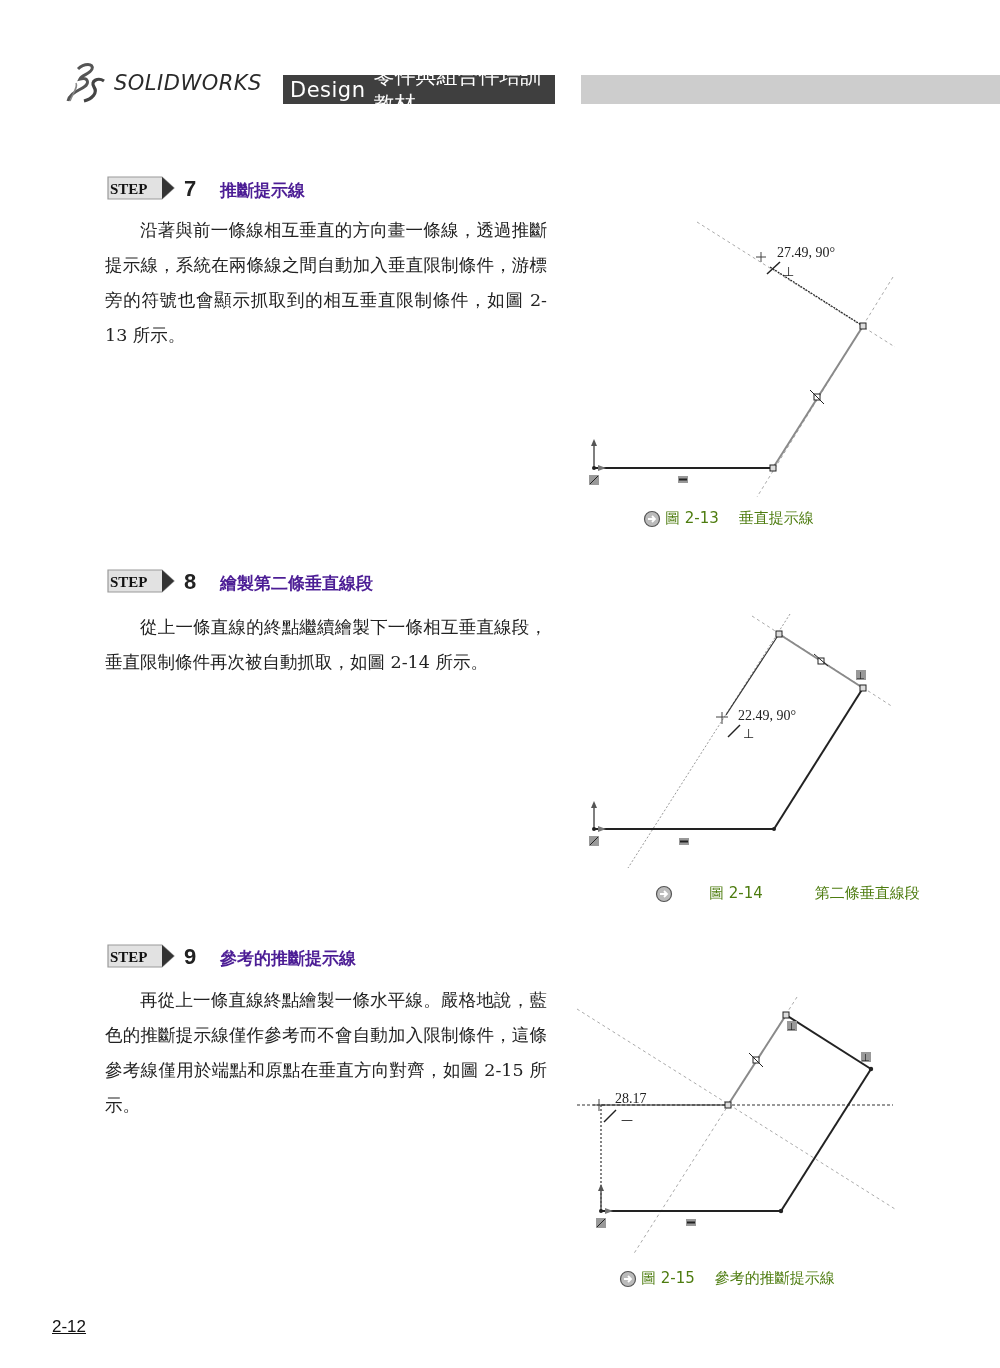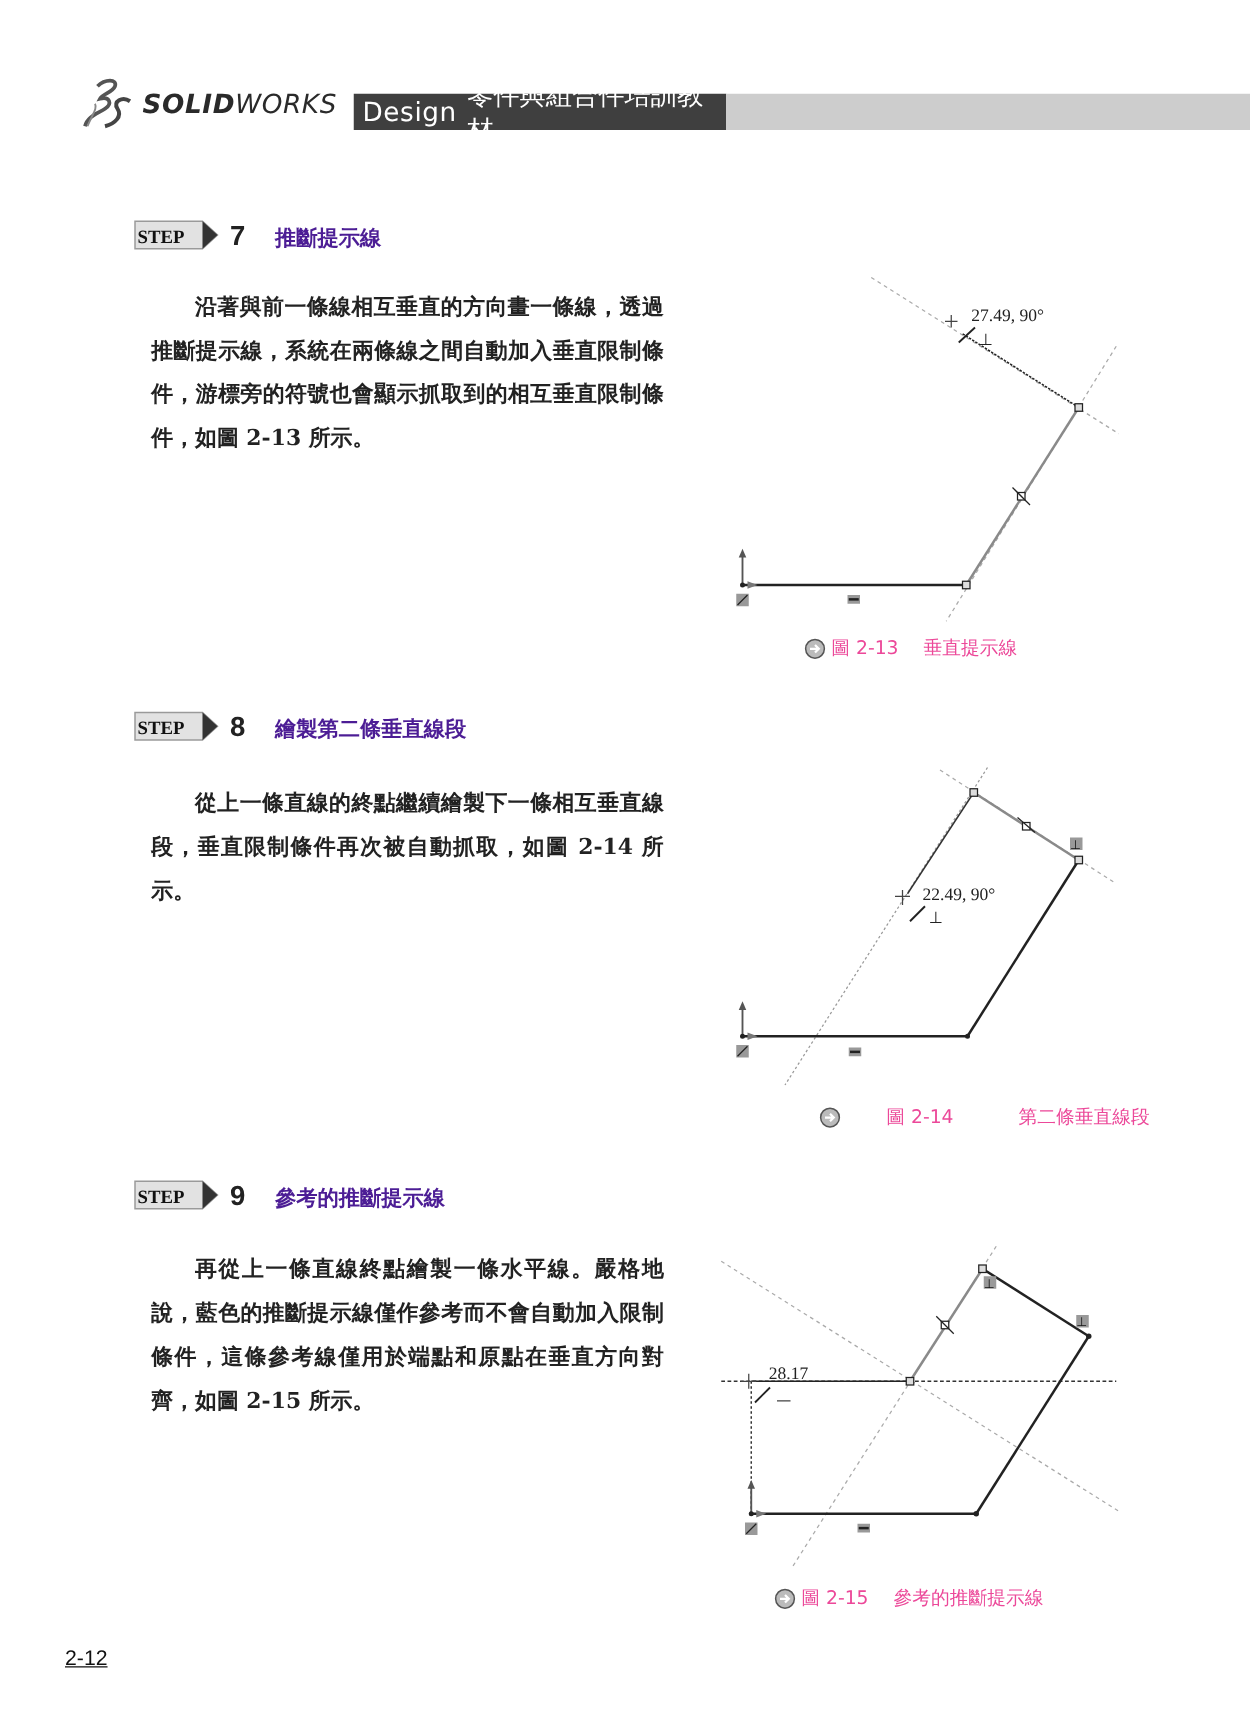--- a/index.html
+++ b/index.html
@@ -4,44 +4,44 @@
 <style>
   html, body { margin: 0; padding: 0; background: #ffffff; }
   body { width: 1000px; height: 1368px; position: relative; overflow: hidden;
          font-family: "DejaVu Sans", sans-serif; color: #1a1a1a; }
 
   
   .header { position: absolute; left: 0; top: 60px; width: 1000px; height: 46px; }
   .logo { position: absolute; left: 64px; top: 0; height: 46px; display: flex; align-items: center; }
   .logo-mark { width: 48px; height: 44px; }
   .logo-text { font-family: "DejaVu Sans", sans-serif; font-size: 21px; color: #2a2a2a; letter-spacing: 0.5px; margin-left: 2px; }
-  .logo-text b { font-weight: bold; font-style: italic; }
+  .logo-text b { font-weight: normal; font-style: italic; }
   .logo-text i { font-weight: normal; }
-  .title-dark { position: absolute; left: 283px; top: 15px; height: 29px; width: 298px;
+  .title-dark { position: absolute; left: 283px; top: 15px; height: 29px; width: 272px;
                 background: #3f3f3f; color: #ffffff; display: flex; align-items: center; padding-left: 7px; box-sizing: border-box; }
   .title-dark .en { font-family: "DejaVu Sans", sans-serif; font-size: 21px; letter-spacing: 0.5px; }
   .title-dark .zh { font-size: 21px; margin-left: 8px; }
   .title-light { position: absolute; left: 581px; top: 15px; height: 29px; width: 419px; background: #cdcdcd; }
 
   
   .step { position: absolute; left: 106px; display: flex; align-items: flex-end; height: 30px; }
   .step-badge { width: 70px; height: 28px; position: relative; }
   .step-num { font-family: "Liberation Sans", sans-serif; font-weight: bold; font-size: 22px; margin-left: 8px; width: 30px; color: #222; }
   .step-title { font-size: 17px; font-weight: bold; margin-left: 6px; color: #4c1d95; }
 
   
   .para { position: absolute; left: 105px; width: 442px; font-family: "DejaVu Serif", serif;
           font-size: 17.5px; line-height: 35px; color: #222; text-align: justify; }
-  .para p { margin: 16px; text-indent: 2em; font-weight: bold; }
+  .para p { margin: 0; text-indent: 2em; }
 
   
   .figure { position: absolute; }
   .figure svg { display: block; }
 
-  .caption { position: absolute; display: flex; align-items: center; font-size: 15px; color: #ec4899; }
+  .caption { position: absolute; display: flex; align-items: center; font-size: 15px; color: #4d7c0f; }
   .cap-icon { width: 18px; height: 18px; margin-right: 4px; }
   .cap-label { margin-right: 20px; }
   .cap-text { }
 
   .page-number { position: absolute; left: 52px; top: 1305px; font-family: "Liberation Sans", sans-serif;
                  font-size: 17px; text-decoration: underline; color: #111; margin-top: 12px; }
 </style>
 </head>
 <body>
 

